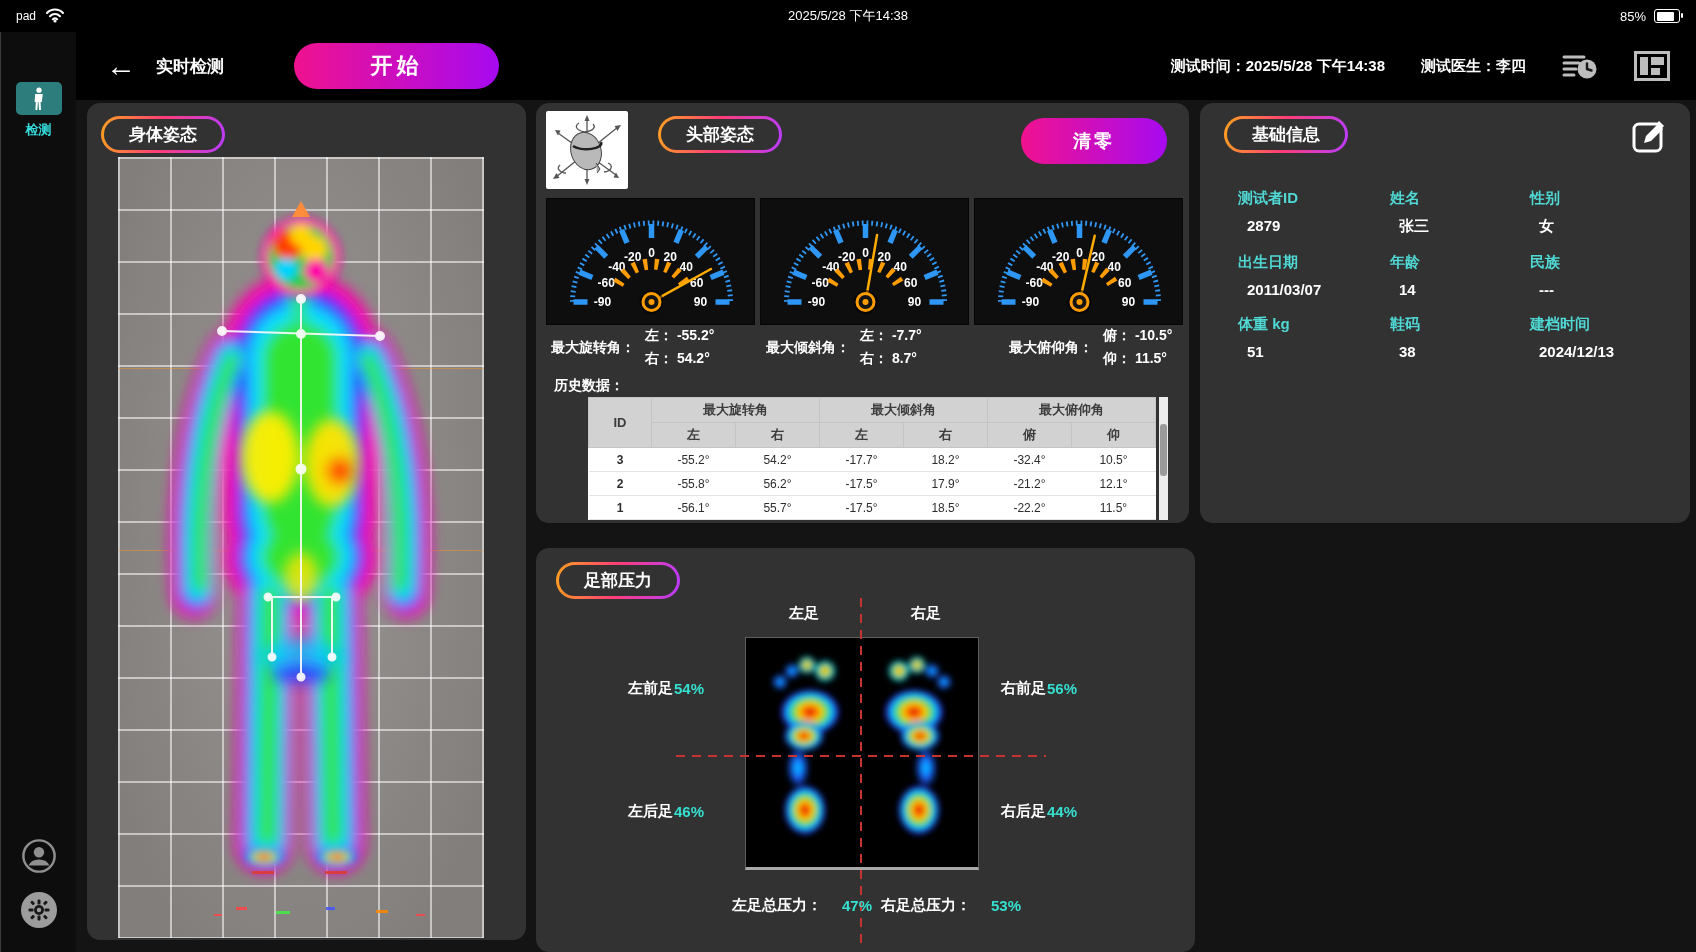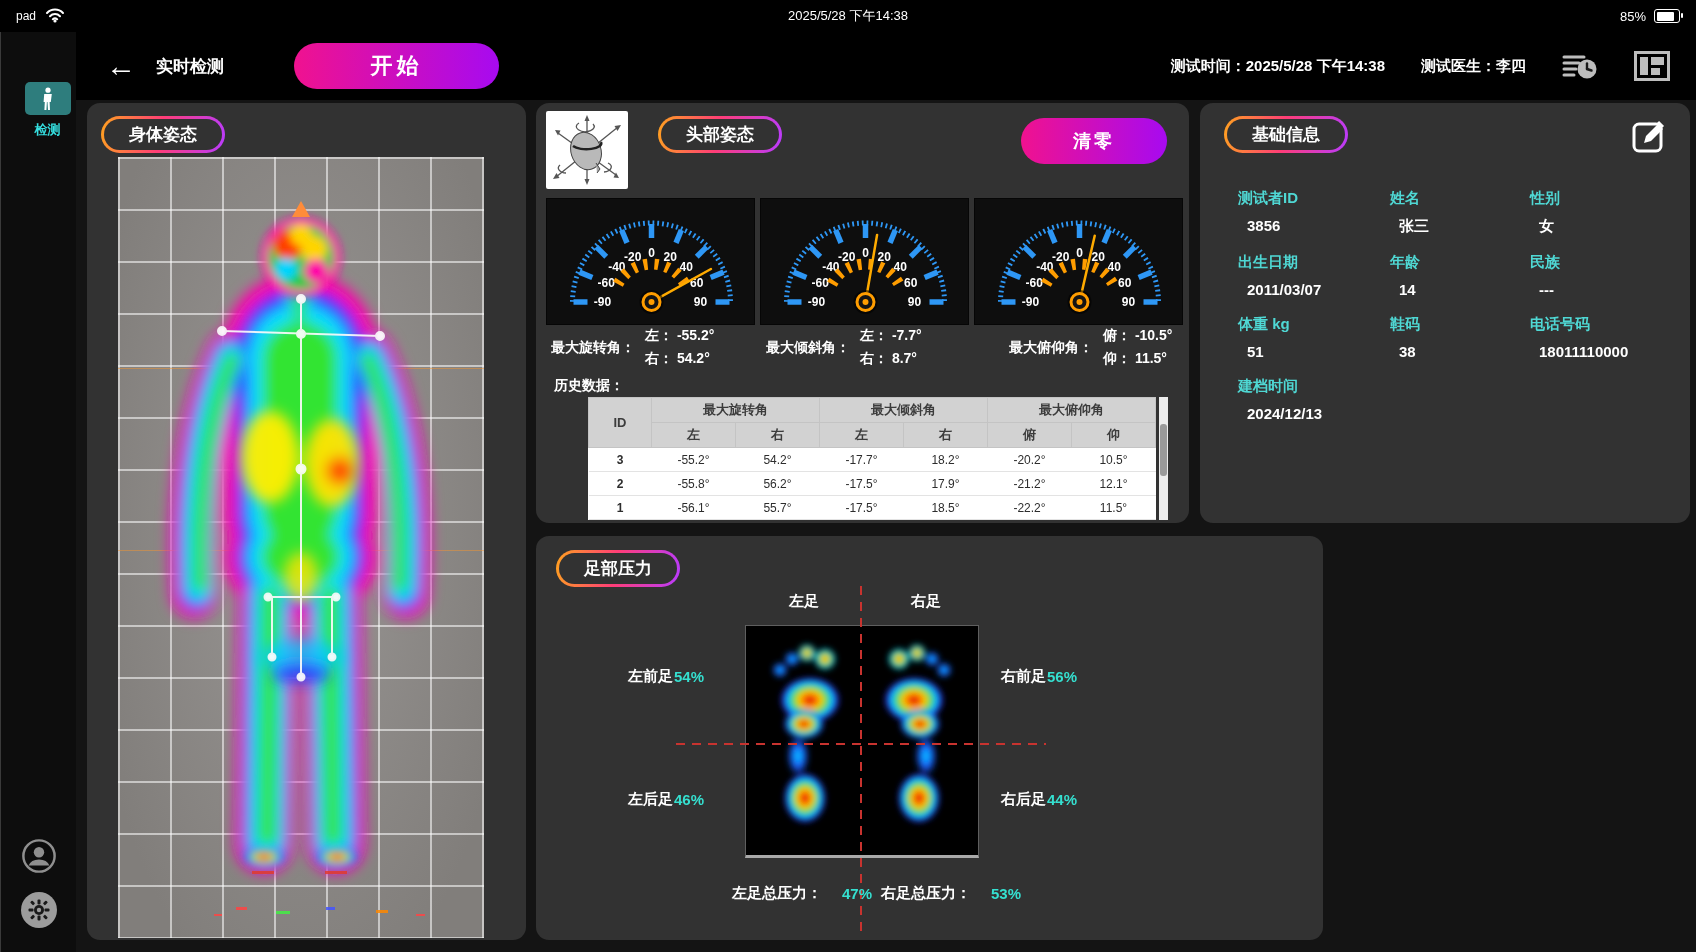--- a/index.html
+++ b/index.html
@@ -9,21 +9,21 @@
   .statusbar{position:absolute;top:0;left:0;right:0;height:32px;background:#000;display:flex;align-items:center;padding:0 16px;box-sizing:border-box;}
   .sb-left{display:flex;align-items:center;gap:9px;font-size:12px;}
   .sb-center{position:absolute;left:0;right:0;text-align:center;font-size:13px;}
   .sb-right{margin-left:auto;display:flex;align-items:center;gap:8px;font-size:13px;}
   .battery{position:relative;width:24px;height:12px;border:1.5px solid #fff;border-radius:3px;display:inline-block;}
   .battery::after{content:"";position:absolute;right:-4px;top:2.5px;width:2.5px;height:5px;background:#fff;border-radius:1px;}
   .battery-fill{position:absolute;left:1.5px;top:1.5px;bottom:1.5px;width:17px;background:#fff;border-radius:1px;}
   
   .app{position:absolute;top:32px;left:0;right:0;bottom:0;display:flex;}
   .sidebar{width:75px;background:#0d0d0d;position:relative;flex:none;border-left:1px solid #3a3a3a;}
-  .side-item{position:absolute;left:9px;width:75px;display:flex;flex-direction:column;align-items:center;gap:6px;cursor:pointer;justify-content:center;}
+  .side-item{position:absolute;left:0;width:75px;display:flex;flex-direction:column;align-items:center;gap:6px;cursor:pointer;justify-content:center;}
   .detect-btn{width:46px;height:33px;background:#2e7d7d;border-radius:5px;display:flex;align-items:center;justify-content:center;}
   .detect-label{color:#35dfe0;font-size:13px;font-weight:bold;}
   .round-icon{position:absolute;left:50%;transform:translateX(-50%);width:36px;height:36px;border-radius:50%;display:flex;align-items:center;justify-content:center;}
   .main{flex:1;position:relative;background:#141414;}
   
   .topbar{position:absolute;top:0;left:0;right:0;height:68px;background:#000;display:flex;align-items:center;}
   .back-arrow{margin-left:30px;font-size:30px;font-weight:bold;line-height:1;cursor:pointer;}
   .page-title{margin-left:20px;font-size:17px;font-weight:bold;}
   .grad-btn{background:linear-gradient(90deg,#f0128f,#a70af0);border:none;border-radius:26px;color:#fff;font-weight:bold;display:flex;align-items:center;justify-content:center;cursor:pointer;font-family:inherit;}
   .start-btn{margin-left:70px;width:205px;height:46px;font-size:22px;letter-spacing:4px;}
@@ -448,21 +448,21 @@
                     <th>仰</th>
                   </tr>
                 </thead>
                 <tbody id="hist-body">
                   <tr>
                     <td style="font-weight: bold;">3</td>
                     <td>-55.2°</td>
                     <td>54.2°</td>
                     <td>-17.7°</td>
                     <td>18.2°</td>
-                    <td>-20.2°</td>
+                    <td>-32.4°</td>
                     <td>10.5°</td>
                   </tr>
                   <tr>
                     <td style="font-weight: bold;">2</td>
                     <td>-55.8°</td>
                     <td>56.2°</td>
                     <td>-17.5°</td>
                     <td>17.9°</td>
                     <td>-21.2°</td>
                     <td>12.1°</td>
@@ -489,21 +489,21 @@
           <span class="edit-btn icon-btn">
             <svg width="38" height="38" viewBox="0 0 38 38">
                 <rect x="4" y="7" width="27" height="27" rx="5" fill="none" stroke="#fff" stroke-width="3"></rect>
               <path d="M14,26 l2,-7 l12,-12 l5,5 l-12,12 z" fill="#fff"></path>
                 <path d="M28,5 l5,5" stroke="#fff" stroke-width="3"></path>
               </svg>
           </span>
           <div class="info-grid" id="info-grid">
               <div class="info-cell">
                 <div class="lbl">测试者ID</div>
-                <div class="val">3856</div>
+                <div class="val">2879</div>
               </div>
               <div class="info-cell">
                 <div class="lbl">姓名</div>
                 <div class="val">张三</div>
               </div>
               <div class="info-cell">
                 <div class="lbl">性别</div>
                 <div class="val">女</div>
               </div>
               <div class="info-cell">
@@ -520,31 +520,27 @@
               </div>
               <div class="info-cell">
                 <div class="lbl">体重 kg</div>
                 <div class="val">51</div>
               </div>
               <div class="info-cell">
                 <div class="lbl">鞋码</div>
                 <div class="val">38</div>
               </div>
               <div class="info-cell">
-                <div class="lbl">电话号码</div>
-                <div class="val">18011110000</div>
-              </div>
-              <div class="info-cell">
                 <div class="lbl">建档时间</div>
                 <div class="val">2024/12/13</div>
               </div>
             </div>
         </section>
 
-        <section class="panel" style="left:460px;top:436px;width:787px;height:404px;">
+        <section class="panel" style="left:460px;top:448px;width:659px;height:404px;">
           <span class="badge" style="left:20px;top:14px;">足部压力</span>
           <div class="fp-foot-title" style="left:238px;">左足</div>
           <div class="fp-foot-title" style="left:360px;">右足</div>
           <div class="fp-box">
             <svg width="232" height="229" viewBox="0 0 232 229">
               <defs>
                 <filter id="fb" x="-50%" y="-50%" width="200%" height="200%">
                     <feGaussianBlur stdDeviation="3"></feGaussianBlur>
                   </filter>
                 <radialGradient id="fj">

